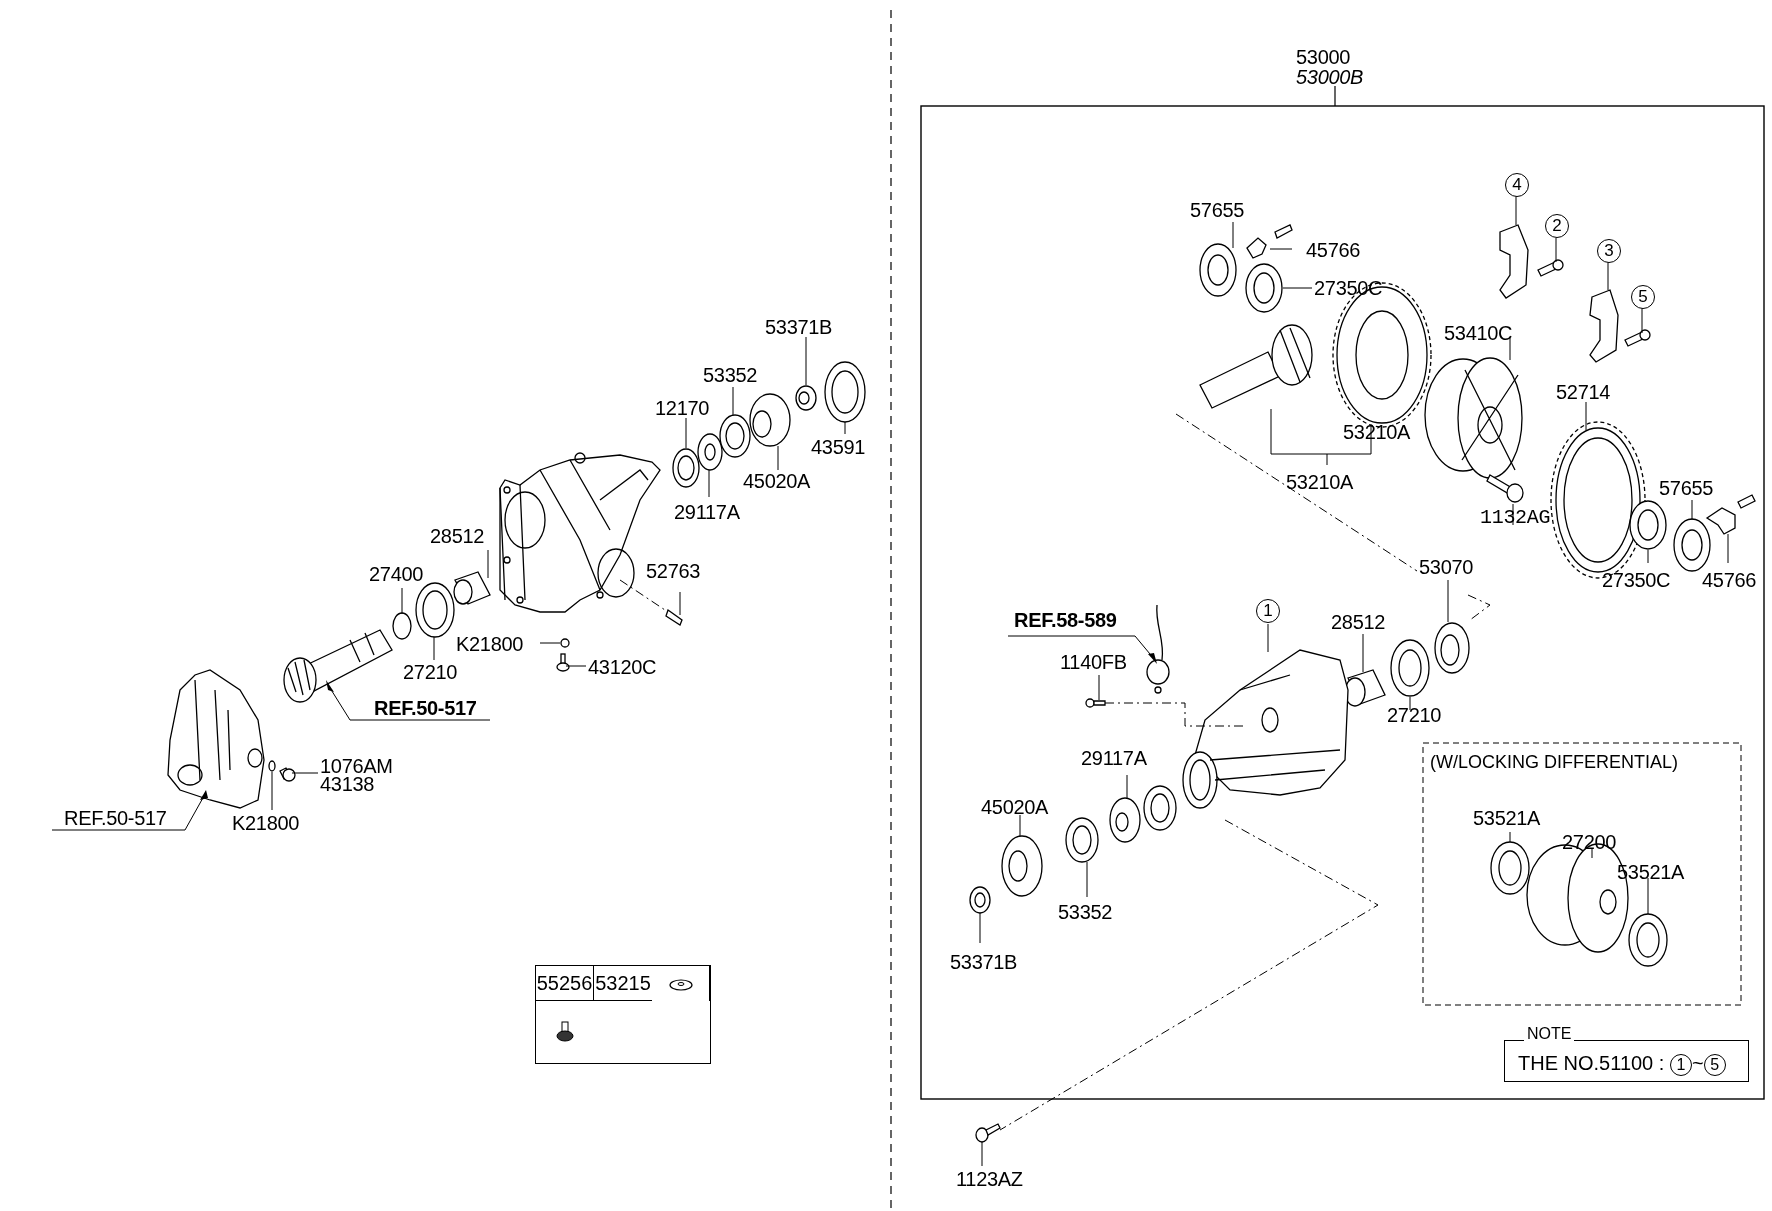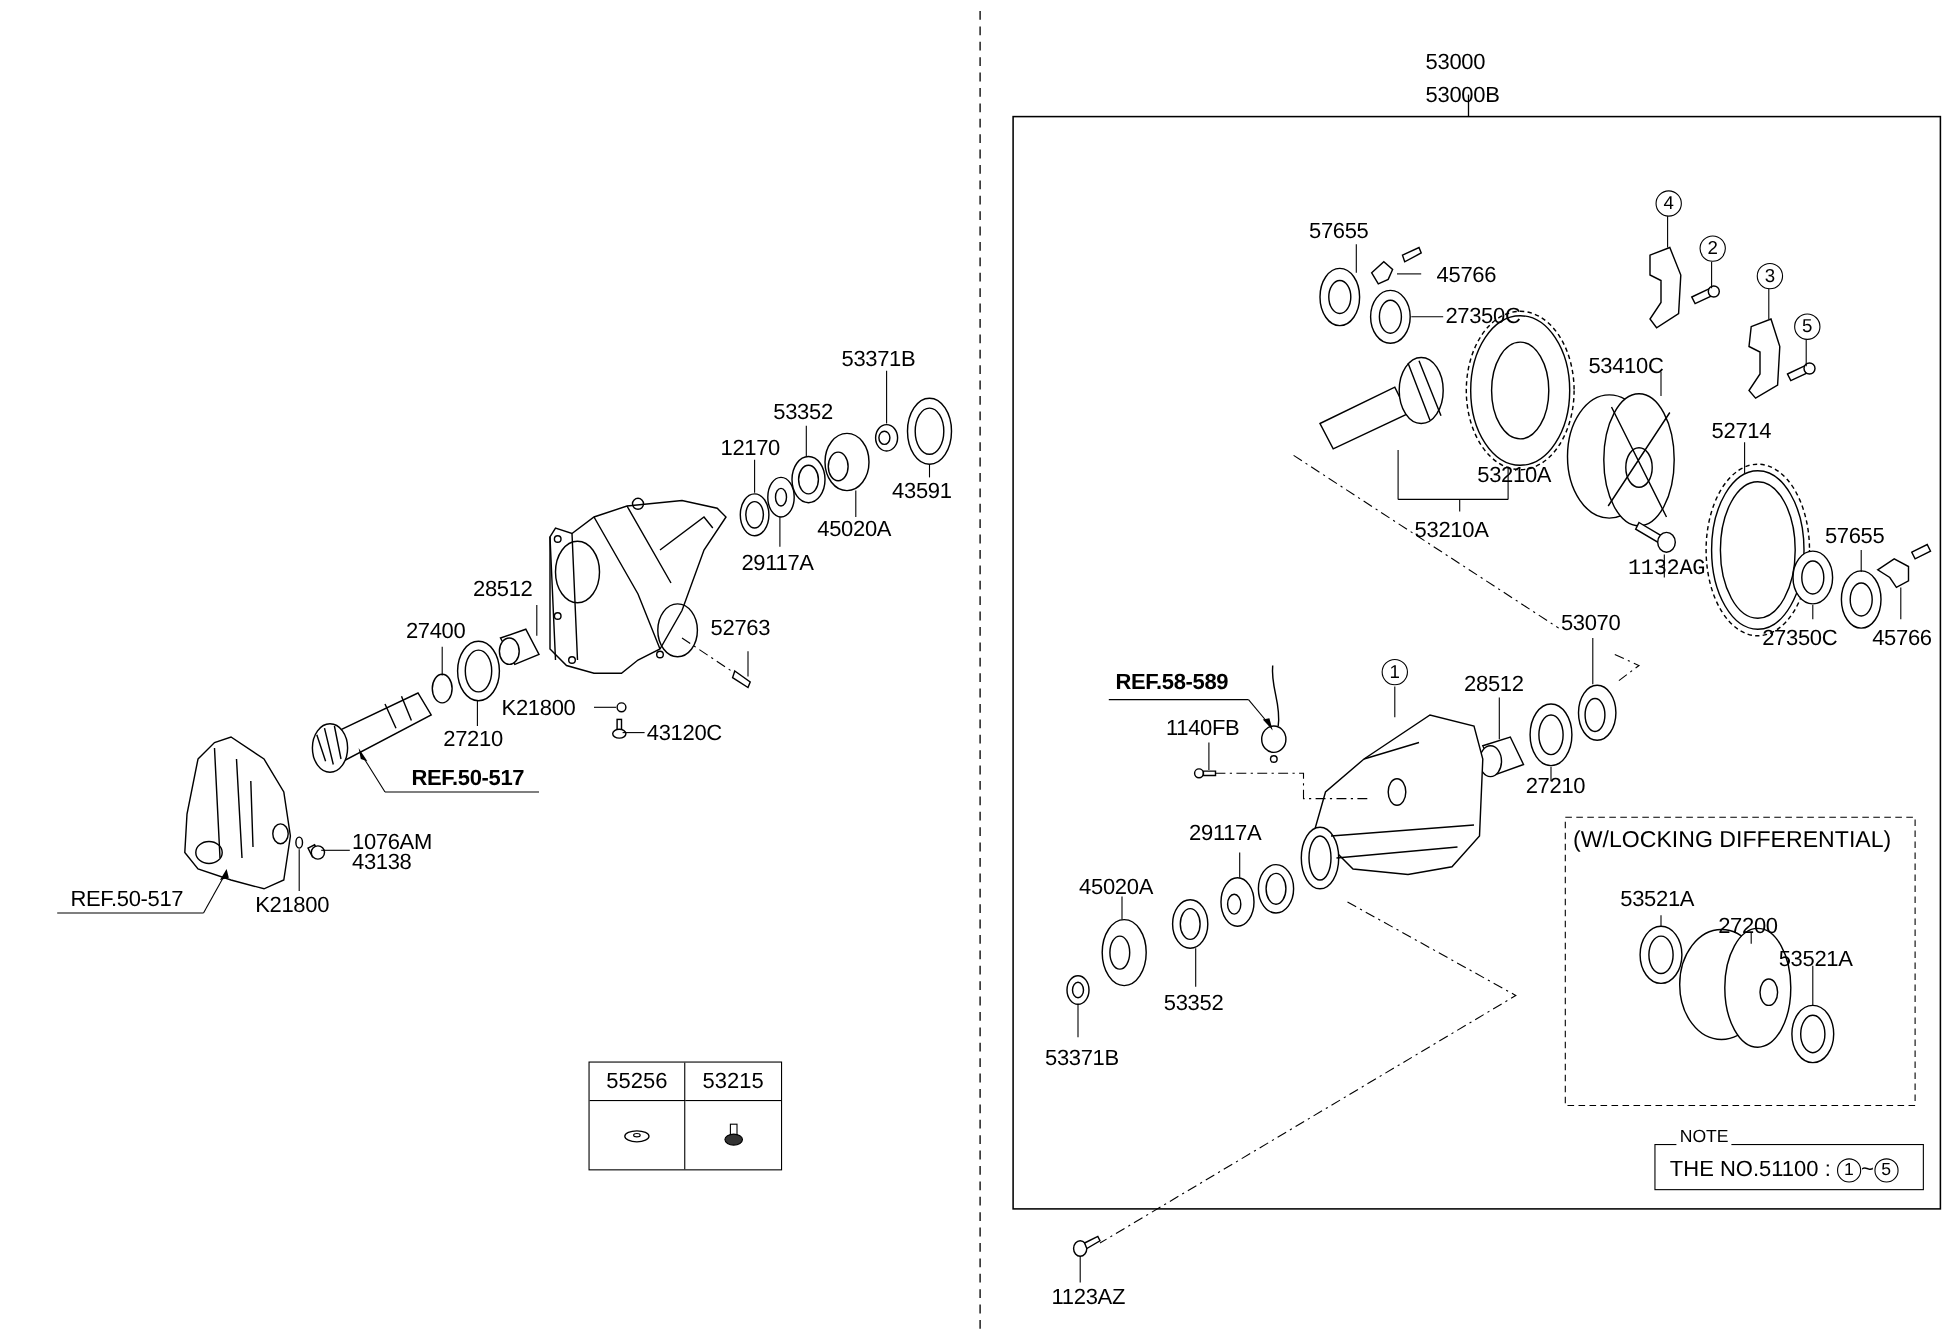--- a/index.html
+++ b/index.html
@@ -10,29 +10,29 @@
   .ref { font-weight:bold; }
   .circ { position:absolute; width:22px; height:22px; border:1.3px solid #000; border-radius:50%;
           font-size:17px; line-height:22px; text-align:center; background:#fff; }
   .ln { stroke:#000; stroke-width:1.2; fill:none; }
   .thin { stroke:#000; stroke-width:1; fill:none; }
   .dash { stroke:#000; stroke-width:1; fill:none; stroke-dasharray:9 4 2 4; }
   .div { stroke:#000; stroke-width:1.2; fill:none; stroke-dasharray:8 6; }
   .part { stroke:#000; stroke-width:1.3; fill:#fff; }
   .partd { stroke:#000; stroke-width:1.3; fill:none; }
   .legend-table { position:absolute; left:535px; top:965px; width:174px; height:97px;
-                  border:1.3px solid #000; display:grid; grid-template-columns:1fr 1fr; grid-template-rows:35px 1fr; }
+                  border:1.3px solid #000; display:grid; grid-template-columns:1fr 1fr 1fr; grid-template-rows:35px 1fr; }
   .legend-table > div { border-right:1.3px solid #000; border-bottom:1.3px solid #000; display:flex; align-items:center; justify-content:center; font-size:20px; }
   .legend-table > div:nth-child(2n) { border-right:none; }
   .legend-table > div:nth-child(n+3) { border-bottom:none; }
   .note-box { position:absolute; left:1504px; top:1040px; width:243px; height:40px; border:1.3px solid #000; }
   .note-title { position:absolute; left:1524px; top:1025px; font-size:16px; background:#fff; padding:0 3px; }
   .note-text { position:absolute; left:1518px; top:1052px; font-size:20px; white-space:nowrap; }
   .note-text .c { display:inline-block; width:20px; height:20px; border:1.3px solid #000; border-radius:50%; font-size:16px; line-height:20px; text-align:center; vertical-align:middle; }
-  .lock-title { position:absolute; left:1430px; top:752px; font-size:21px; white-space:nowrap; }
+  .lock-title { position:absolute; left:1430px; top:752px; font-size:18px; white-space:nowrap; }
 </style>
 </head>
 <body>
 
 <svg id="canvas" xmlns="http://www.w3.org/2000/svg" viewBox="0 0 1772 1211">
 
   <line class="div" x1="891" y1="10" x2="891" y2="1211"></line>
 
   <rect x="921" y="106" width="843" height="993" fill="none" stroke="#000" stroke-width="1.4"></rect>
   <line class="ln" x1="1335" y1="86" x2="1335" y2="106"></line>
@@ -338,21 +338,21 @@
   </div>
   <div>
     <svg width="20" height="24" viewBox="0 0 20 24">
         <rect x="7" y="2" width="6" height="10" fill="#fff" stroke="#000"></rect>
         <ellipse cx="10" cy="16" rx="8" ry="5" fill="#333" stroke="#000"></ellipse>
       </svg>
   </div>
 </div>
 
 <div class="lbl" style="left:1296px;top:47px;">53000</div>
-<div class="lbl" style="left:1296px;top:77px;">53000B</div>
+<div class="lbl" style="left:1296px;top:67px;font-style:italic;">53000B</div>
 
 <div class="lbl" style="left:1190px;top:200px;">57655</div>
 <div class="lbl" style="left:1306px;top:240px;">45766</div>
 <div class="lbl" style="left:1314px;top:278px;">27350C</div>
 <div class="lbl" style="left:1444px;top:323px;">53410C</div>
 <div class="lbl" style="left:1343px;top:422px;">53210A</div>
 <div class="lbl" style="left:1286px;top:472px;">53210A</div>
 <div class="lbl" style="left:1556px;top:382px;">52714</div>
 <div class="lbl" style="left:1480px;top:508px;font-family:Liberation Mono, monospace;">1132AG</div>
 <div class="lbl" style="left:1659px;top:478px;">57655</div>

